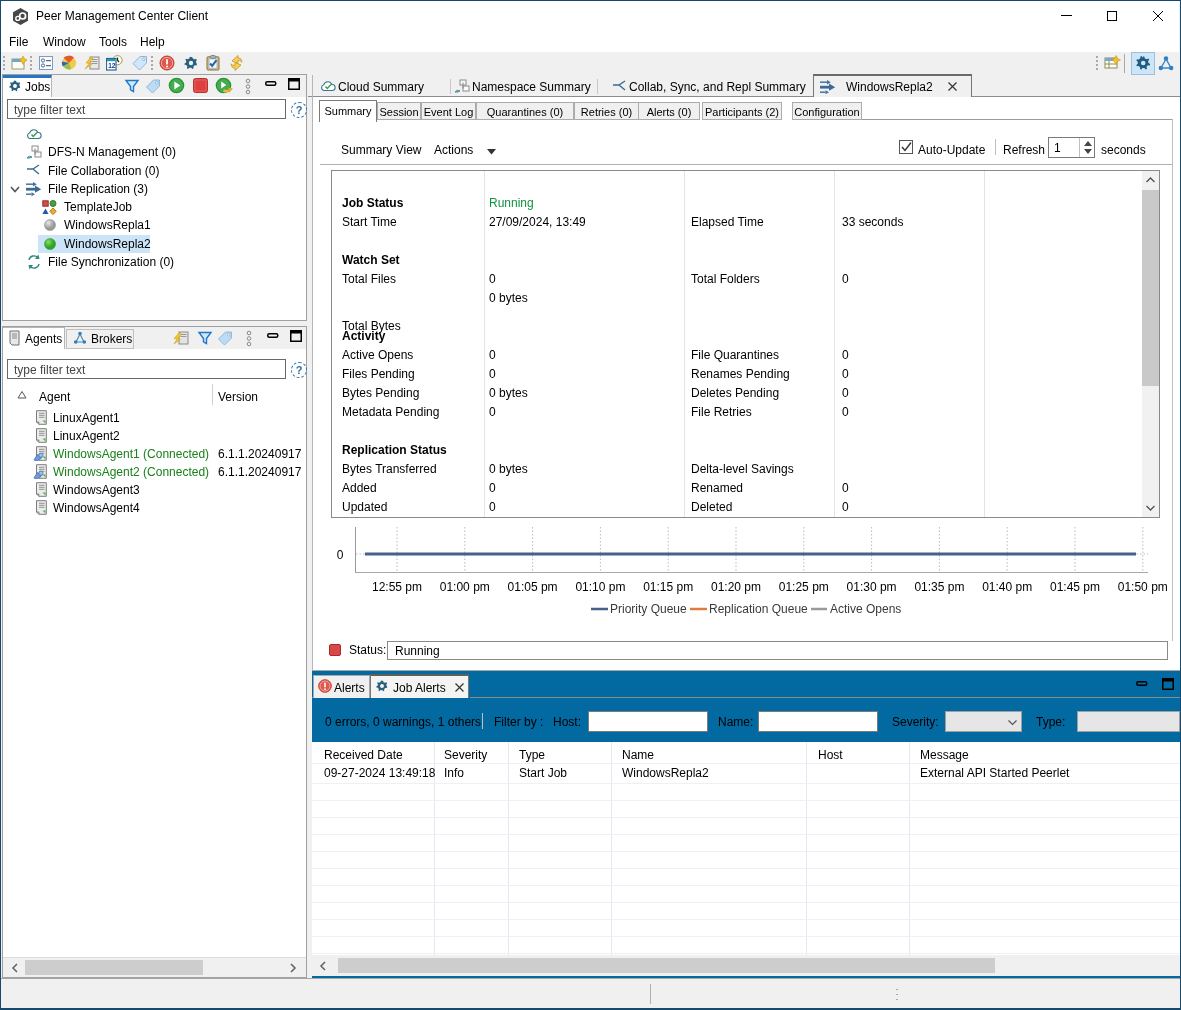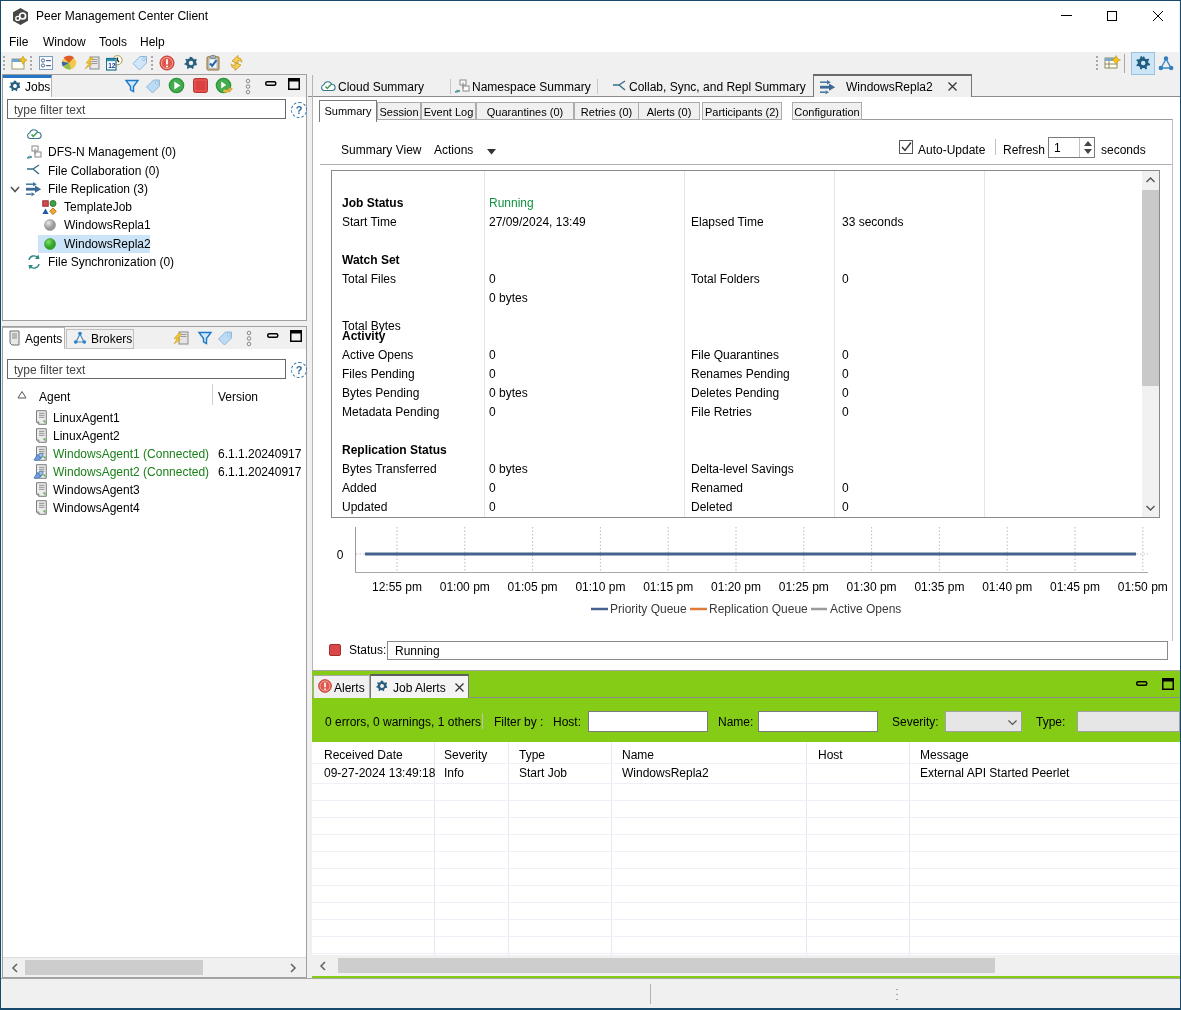--- a/index.html
+++ b/index.html
@@ -23,21 +23,21 @@
 .tabrow { position:absolute; left:0; top:0; right:0; height:22px; background:#f0f0f0; border-bottom:1px solid #a0a0a0; }
 
 #jobs-view { left:2px; top:74px; width:305px; height:247px; }
 #agents-view { left:2px; top:326px; width:305px; height:652px; }
 .filter-box { position:absolute; left:4px; width:279px; height:20px; border:1px solid #696969; background:#fff; color:#444; padding:3px 0 0 6px; }
 .help-circle { position:absolute; width:16px; height:16px; border:1.5px dashed #2e6da4; border-radius:50%; color:#2e6da4; font-weight:bold; font-size:11px; text-align:center; line-height:14px; }
 .treerow { position:absolute; left:0; width:100%; height:18px; line-height:18px; white-space:nowrap; }
 
 #editor-tabs { left:308px; top:75px; width:872px; height:22px; background:#f0f0f0; }
 #editor-body { left:312px; top:97px; width:868px; height:573px; background:#fff; }
-#bottom-view { left:312px; top:670px; width:868px; height:308px; background:#84cc16; }
+#bottom-view { left:312px; top:670px; width:868px; height:308px; background:#0369a1; }
 .itab { position:absolute; top:5px; height:18px; background:#f0f0f0; border:1px solid #acacac; padding-top:3px; text-align:center; white-space:nowrap; font-size:11px; overflow:hidden; }
 </style>
 </head>
 <body>
 <div id="frame"></div>
 
 <div class="abs" id="titlebar">
   <svg class="abs" style="left:11px; top:7px" width="17" height="17" viewBox="0 0 17 17">
     <polygon points="8.5,0 16,4.2 16,12.8 8.5,17 1,12.8 1,4.2" fill="#474747"></polygon>
     <circle cx="10.6" cy="8" r="3" fill="none" stroke="#fff" stroke-width="1.7"></circle>

